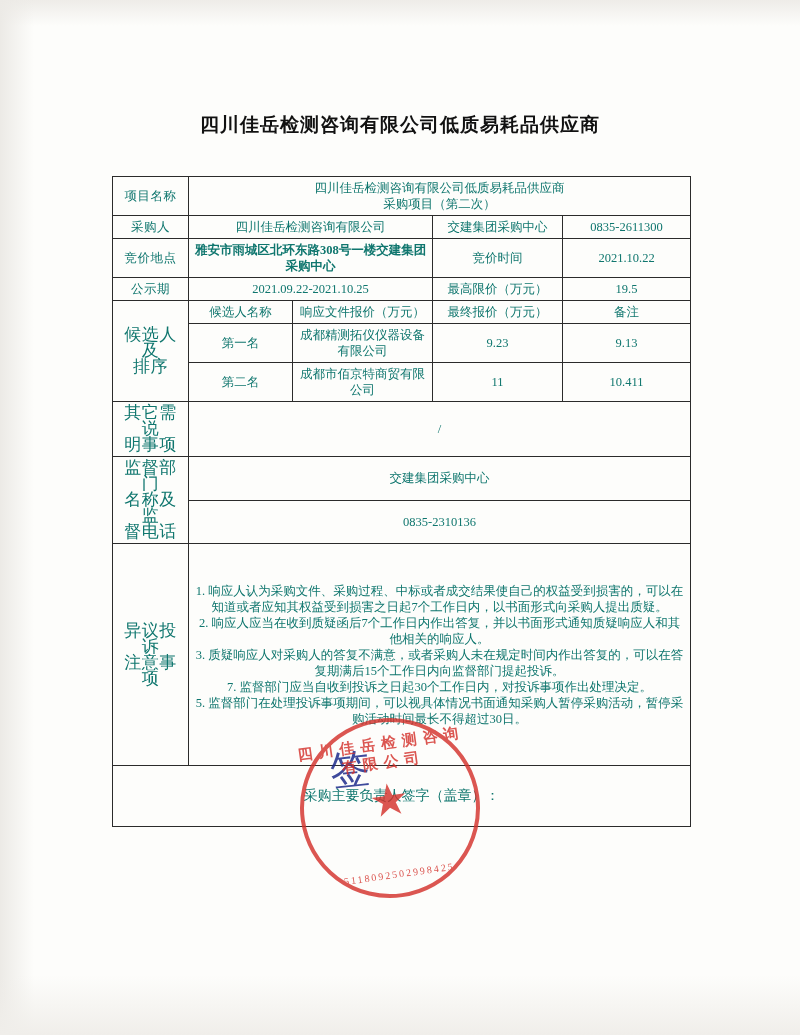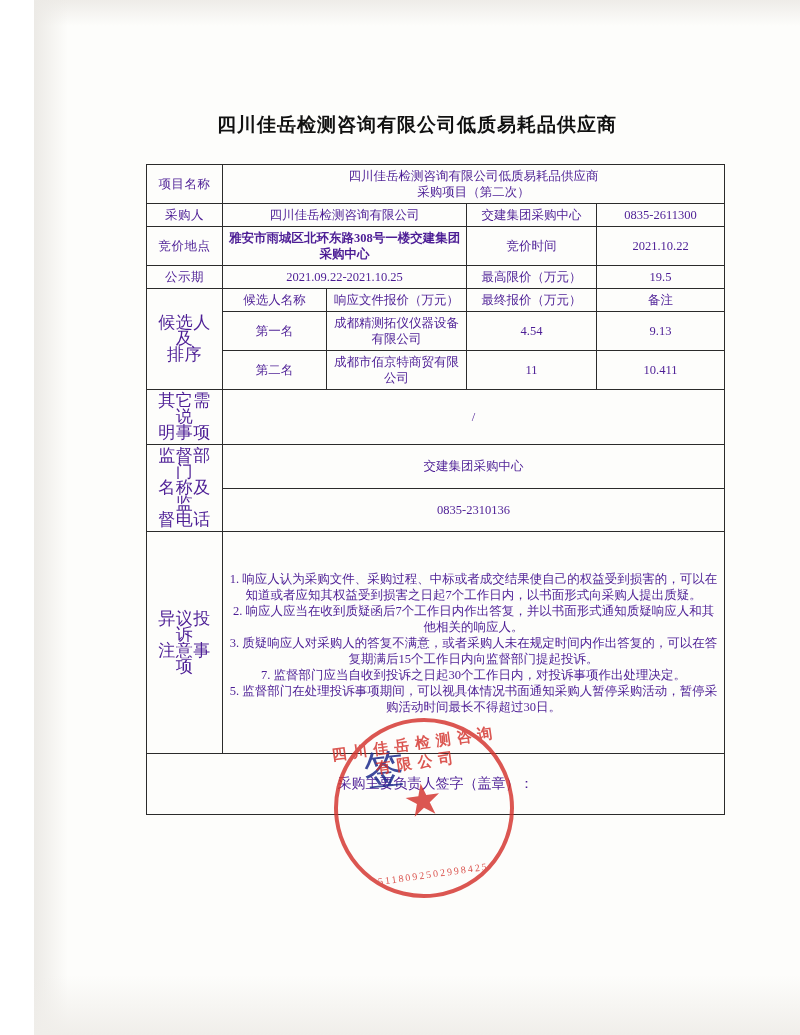--- a/index.html
+++ b/index.html
@@ -12,21 +12,20 @@
     height: 1035px;
     font-family: "Liberation Serif", "DejaVu Serif", serif;
     color: #1a1a1a;
     position: relative;
     overflow: hidden;
   }
   .page {
     position: absolute;
     inset: 0;
     background: #fdfdfb;
-    margin-left: 34px;
   }
   
   .scan-shade-left {
     position: absolute;
     left: 0; top: 0; bottom: 0; width: 34px;
     background: linear-gradient(to right, #eceae6, rgba(255,255,255,0));
     pointer-events: none;
   }
   .scan-shade-top {
     position: absolute;
@@ -51,26 +50,26 @@
     font-size: 19px;
     font-weight: bold;
     letter-spacing: 1px;
     line-height: 30px;
     color: #111;
   }
 
   .doc-table {
     position: absolute;
     left: 112px;
-    top: 164px;
+    top: 176px;
     width: 578px;
     border-collapse: collapse;
     table-layout: fixed;
     font-size: 12.5px;
-    color: #4c1d95;
+    color: #0f766e;
   }
   .doc-table td {
     border: 1px solid #2b2b2b;
     padding: 3px 4px;
     text-align: center;
     vertical-align: middle;
     line-height: 16px;
   }
   .lbl {
     width: 76px;
@@ -219,21 +218,21 @@
       <tr>
         <td class="lbl tall-lbl" rowspan="3">候选人及<br>排序</td>
         <td>候选人名称</td>
         <td>响应文件报价（万元）</td>
         <td>最终报价（万元）</td>
         <td>备注</td>
       </tr>
       <tr>
         <td>第一名</td>
         <td class="two-line">成都精测拓仪仪器设备有限公司</td>
-        <td>4.54</td>
+        <td>9.23</td>
         <td>9.13</td>
       </tr>
       <tr>
         <td>第二名</td>
         <td class="two-line">成都市佰京特商贸有限公司</td>
         <td>11</td>
         <td>10.411</td>
       </tr>
 
       <tr>

